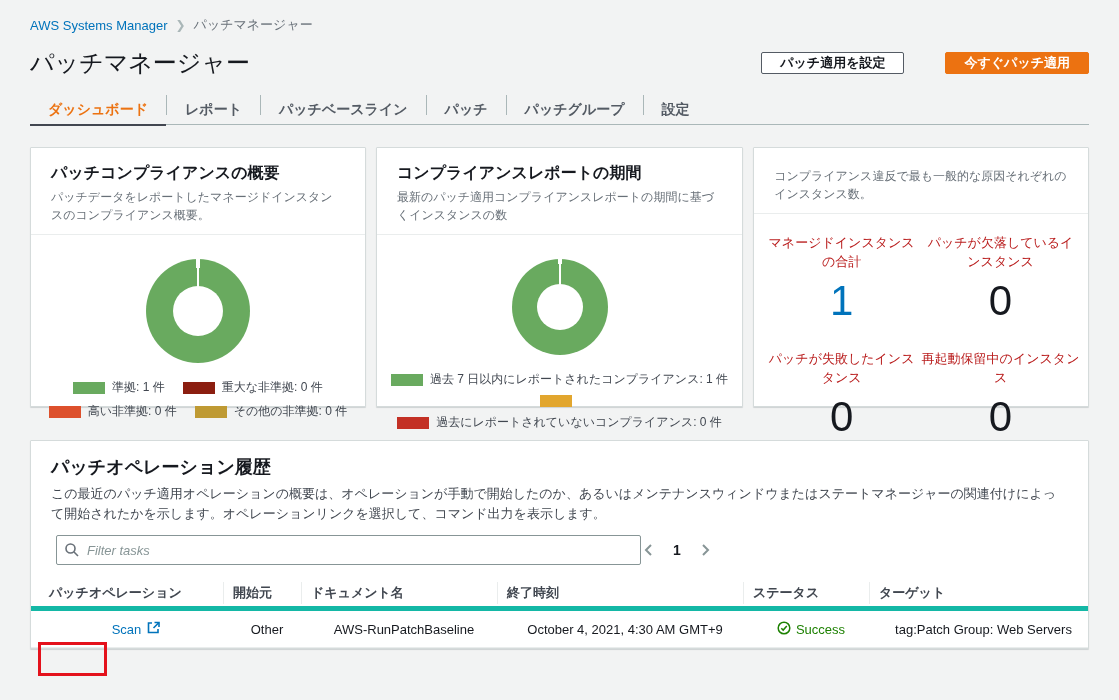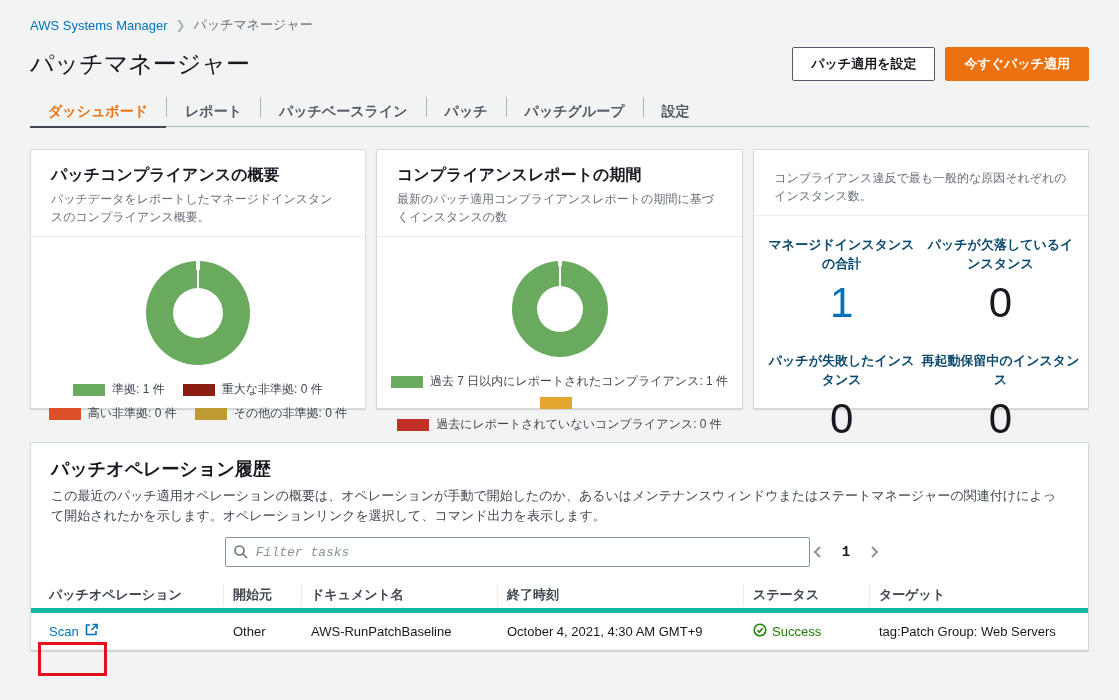--- a/index.html
+++ b/index.html
@@ -11,21 +11,21 @@
   }
   
   .breadcrumb { padding:16px 30px 0; font-size:13px; display:flex; align-items:center; gap:8px; }
   .breadcrumb a { color:#0073bb; text-decoration:none; cursor:pointer; }
   .crumb-sep { color:#aab7b8; font-size:12px; }
   .crumb-current { color:#687078; }
   
   .header-row { display:flex; justify-content:space-between; align-items:center; padding:13px 30px 0; }
   .page-title { font-size:24px; font-weight:400; color:#16191f; }
   .header-actions { display:flex; gap:10px; }
-  .btn { font-family:inherit; font-size:13px; font-weight:700; height:34px; padding:0 18px; border-radius:2px; cursor:pointer; }
+  .btn { font-family:inherit; font-size:13px; font-weight:700; height:22px; padding:0 18px; border-radius:2px; cursor:pointer;margin-left:31px; }
   .btn-secondary { background:#fff; border:1px solid #545b64; color:#16191f; }
   .btn-primary { background:#ec7211; border:1px solid #ec7211; color:#fff; }
   
   .tabs { display:flex; align-items:flex-start; margin:16px 30px 0; border-bottom:1px solid #aab7b8; height:30px; }
   .tab { position:relative; font-size:14px; font-weight:700; color:#545b64; padding:0 18px; height:30px; display:flex; align-items:center; cursor:pointer; }
   .tab.active { color:#ec7211; }
   .tab.active::after { content:""; position:absolute; left:0; right:0; bottom:-1px; height:2px; background:#424650; }
   .tab-sep { width:1px; height:20px; background:#aab7b8; }
   
   .cards { display:flex; gap:10px; margin:22px 30px 0; }
@@ -44,45 +44,45 @@
   .donut.d1::after { width:50px; height:50px; }
   .donut.d2::after { width:46px; height:46px; }
   
   .legend { margin-top:16px; display:flex; flex-direction:column; gap:7px; align-items:center; }
   .legend-row { display:flex; gap:18px; justify-content:center; }
   .legend-item { display:flex; align-items:center; font-size:12px; color:#414750; white-space:nowrap; }
   .swatch { display:inline-block; width:32px; height:12px; margin-right:7px; }
   
   .metrics { display:grid; grid-template-columns:1fr 1fr; row-gap:26px; padding:20px 8px 0; }
   .metric { text-align:center; }
-  .metric-label { font-size:13px; color:#0c4a6e; line-height:1.45; max-width:170px; margin:0 auto;font-weight:bold; }
+  .metric-label { font-size:13px; color:#b91c1c; line-height:1.45; max-width:170px; margin:0 auto; }
   .metric-value { font-size:42px; font-weight:400; margin-top:6px; line-height:1.1; }
   
   .panel { margin:33px 30px 0; background:#fff; border:1px solid #d5dbdb; border-radius:1px; box-shadow:0 1px 1px 0 rgba(0,28,36,.15); }
   .panel-head { padding:14px 20px 0; }
   .panel-title { font-size:18px; font-weight:700; }
   .panel-desc { margin-top:5px; font-size:13px; color:#414750; line-height:1.5; }
-  .filter-row { display:flex; align-items:center; justify-content:center; padding:12px 25px 0;font-family:Liberation Mono, monospace; }
+  .filter-row { display:flex; align-items:center; justify-content:flex-start; padding:12px 25px 0; }
   .filter-box { position:relative; width:585px; }
   .filter-input { width:100%; height:30px; border:1px solid #879596; border-radius:2px; padding:0 8px 0 30px;
                   font-family:inherit; font-size:13px; color:#16191f; background:#fff; }
   .filter-input::placeholder { color:#879596; font-style:italic; }
   .search-icon { position:absolute; left:8px; top:7px; }
   .pagination { display:flex; align-items:center; gap:16px; padding-right:12px; }
   .page-arrow { background:none; border:none; cursor:pointer; padding:2px; line-height:0; }
   .page-num { font-size:14px; font-weight:700; color:#16191f; }
   
   .table { margin-top:14px; }
   .thead, .trow { display:grid; grid-template-columns:192px 78px 196px 246px 126px 1fr; align-items:center; }
   .thead { border-bottom:5px solid #14b8a6; height:32px;text-align:center; }
   .th { font-size:13px; font-weight:700; color:#414750; padding-left:10px; position:relative; height:22px; display:flex; align-items:center; }
   .th:first-child { padding-left:18px; }
   .th + .th::before { content:""; position:absolute; left:0; top:0; bottom:0; width:1px; background:#eaeded; }
   .trow { height:37px; border-bottom:1px solid #eaeded; }
-  .td { font-size:13px; color:#16191f; padding-left:10px; white-space:nowrap; }
+  .td { font-size:13px; color:#16191f; padding-left:10px; white-space:nowrap;text-align:center; }
   .td:first-child { padding-left:18px; }
   .scan-link { color:#0073bb; text-decoration:none; cursor:pointer; display:inline-flex; align-items:center; gap:6px; }
   .status-cell { display:inline-flex; align-items:center; gap:5px; color:#1d8102; }
   
   .annotation-box { position:absolute; left:38px; top:642px; width:69px; height:34px; border:3px solid #e4111b; pointer-events:none; }
 </style>
 </head>
 <body>
 
 <div class="page">

